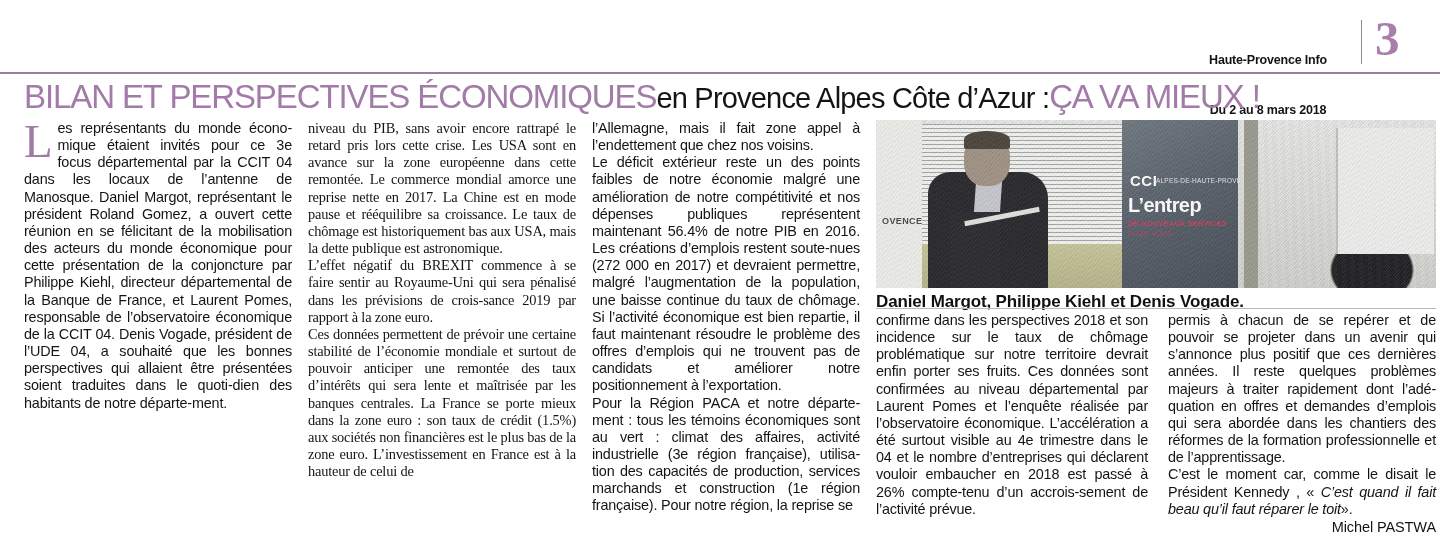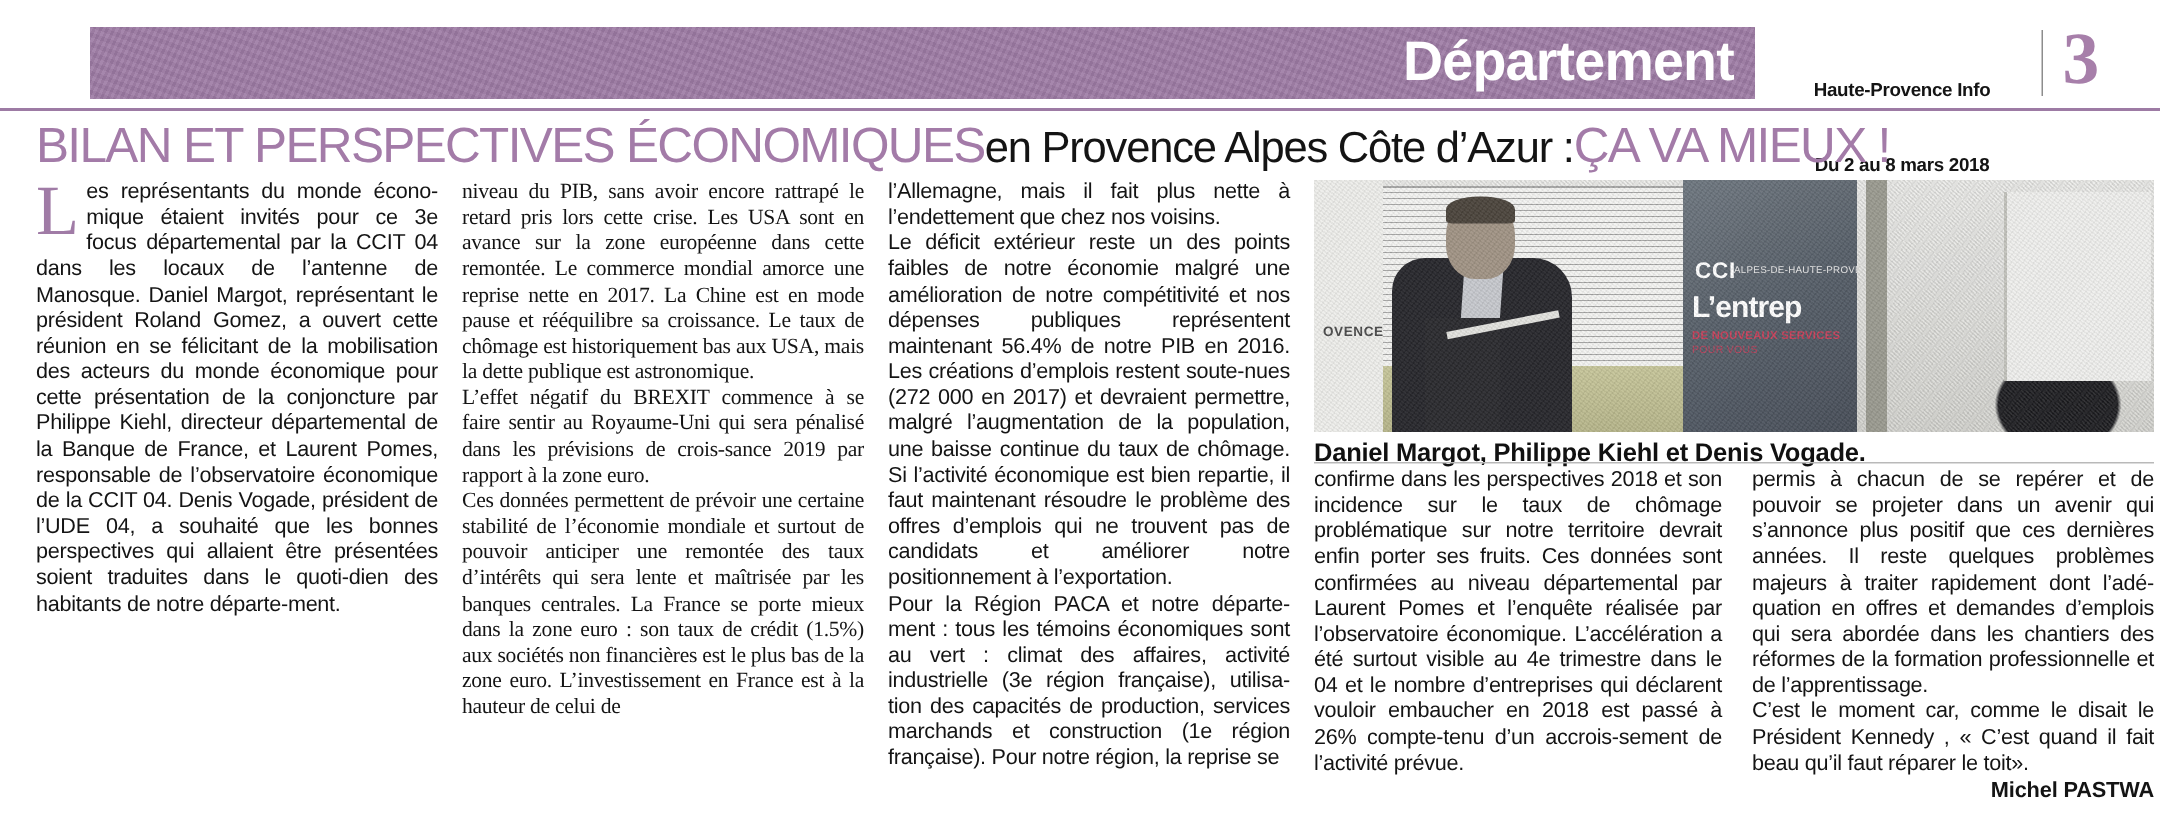--- a/index.html
+++ b/index.html
@@ -339,40 +339,37 @@
   }
   .caption-rule {
     position: absolute;
     left: 876px;
     top: 188px;
     width: 560px;
     height: 1px;
     background: #b9b9b9;
   }
 
-  .quote-italic { }
+  .quote-italic { font-style: italic; }
   .byline {
     display: block;
     text-align: right;
-    font-weight: bold;
+    font-weight: normal;
     font-size: 14.5px;
     margin-top: 1px;
     letter-spacing: -0.1px;
   }
 </style>
 </head>
 <body>
 
 <div id="page">
 
   <div class="masthead">
 
-    <div class="dept-band">
-      <span class="dept-band-title">Département</span>
-    </div>
 
     <div class="masthead-info">
       <div>Haute-Provence Info</div>
       <div>Du 2 au 8 mars 2018</div>
       <div>hauteprovenceinfo.com</div>
     </div>
 
     <div class="masthead-rule"></div>
 
     <div class="page-number">3</div>
@@ -388,21 +385,21 @@
       <p><span class="dropcap">L</span><span>es représentants du monde écono-mique étaient invités pour ce 3e focus départemental par la CCIT 04 dans les locaux de l’antenne de Manosque. Daniel Margot, représentant le président Roland Gomez, a ouvert cette réunion en se félicitant de la mobilisation des acteurs du monde économique pour cette présentation de la conjoncture par Philippe Kiehl, directeur départemental de la Banque de France, et Laurent Pomes, responsable de l’observatoire économique de la CCIT 04. Denis Vogade, président de l’UDE 04, a souhaité que les bonnes perspectives qui allaient être présentées soient traduites dans le quoti-dien des habitants de notre départe-ment.</span></p>
     </div>
 
     <div class="col c2">
       <p>niveau du PIB, sans avoir encore rattrapé le retard pris lors cette crise. Les USA sont en avance sur la zone européenne dans cette remontée. Le commerce mondial amorce une reprise nette en 2017. La Chine est en mode pause et rééquilibre sa croissance. Le taux de chômage est historiquement bas aux USA, mais la dette publique est astronomique.</p>
       <p>L’effet négatif du BREXIT commence à se faire sentir au Royaume-Uni qui sera pénalisé dans les prévisions de crois-sance 2019 par rapport à la zone euro.</p>
       <p>Ces données permettent de prévoir une certaine stabilité de l’économie mondiale et surtout de pouvoir anticiper une remontée des taux d’intérêts qui sera lente et maîtrisée par les banques centrales. La France se porte mieux dans la zone euro : son taux de crédit (1.5%) aux sociétés non financières est le plus bas de la zone euro. L’investissement en France est à la hauteur de celui de</p>
     </div>
 
     <div class="col c3">
-      <p>l’Allemagne, mais il fait plus nette à l’endettement que chez nos voisins.</p>
+      <p>l’Allemagne, mais il fait zone appel à l’endettement que chez nos voisins.</p>
       <p>Le déficit extérieur reste un des points faibles de notre économie malgré une amélioration de notre compétitivité et nos dépenses publiques représentent maintenant 56.4% de notre PIB en 2016. Les créations d’emplois restent soute-nues (272 000 en 2017) et devraient permettre, malgré l’augmentation de la population, une baisse continue du taux de chômage. Si l’activité économique est bien repartie, il faut maintenant résoudre le problème des offres d’emplois qui ne trouvent pas de candidats et améliorer notre positionnement à l’exportation.</p>
       <p>Pour la Région PACA et notre départe-ment : tous les témoins économiques sont au vert : climat des affaires, activité industrielle (3e région française), utilisa-tion des capacités de production, services marchands et construction (1e région française). Pour notre région, la reprise se</p>
     </div>
 
     <div class="photo-wrap">
       <div class="photo"></div>
       <div class="photo-left-white"></div>
       <div class="photo-screen"></div>
       <div class="photo-floor"></div>
       <div class="photo-doorframe"></div>

